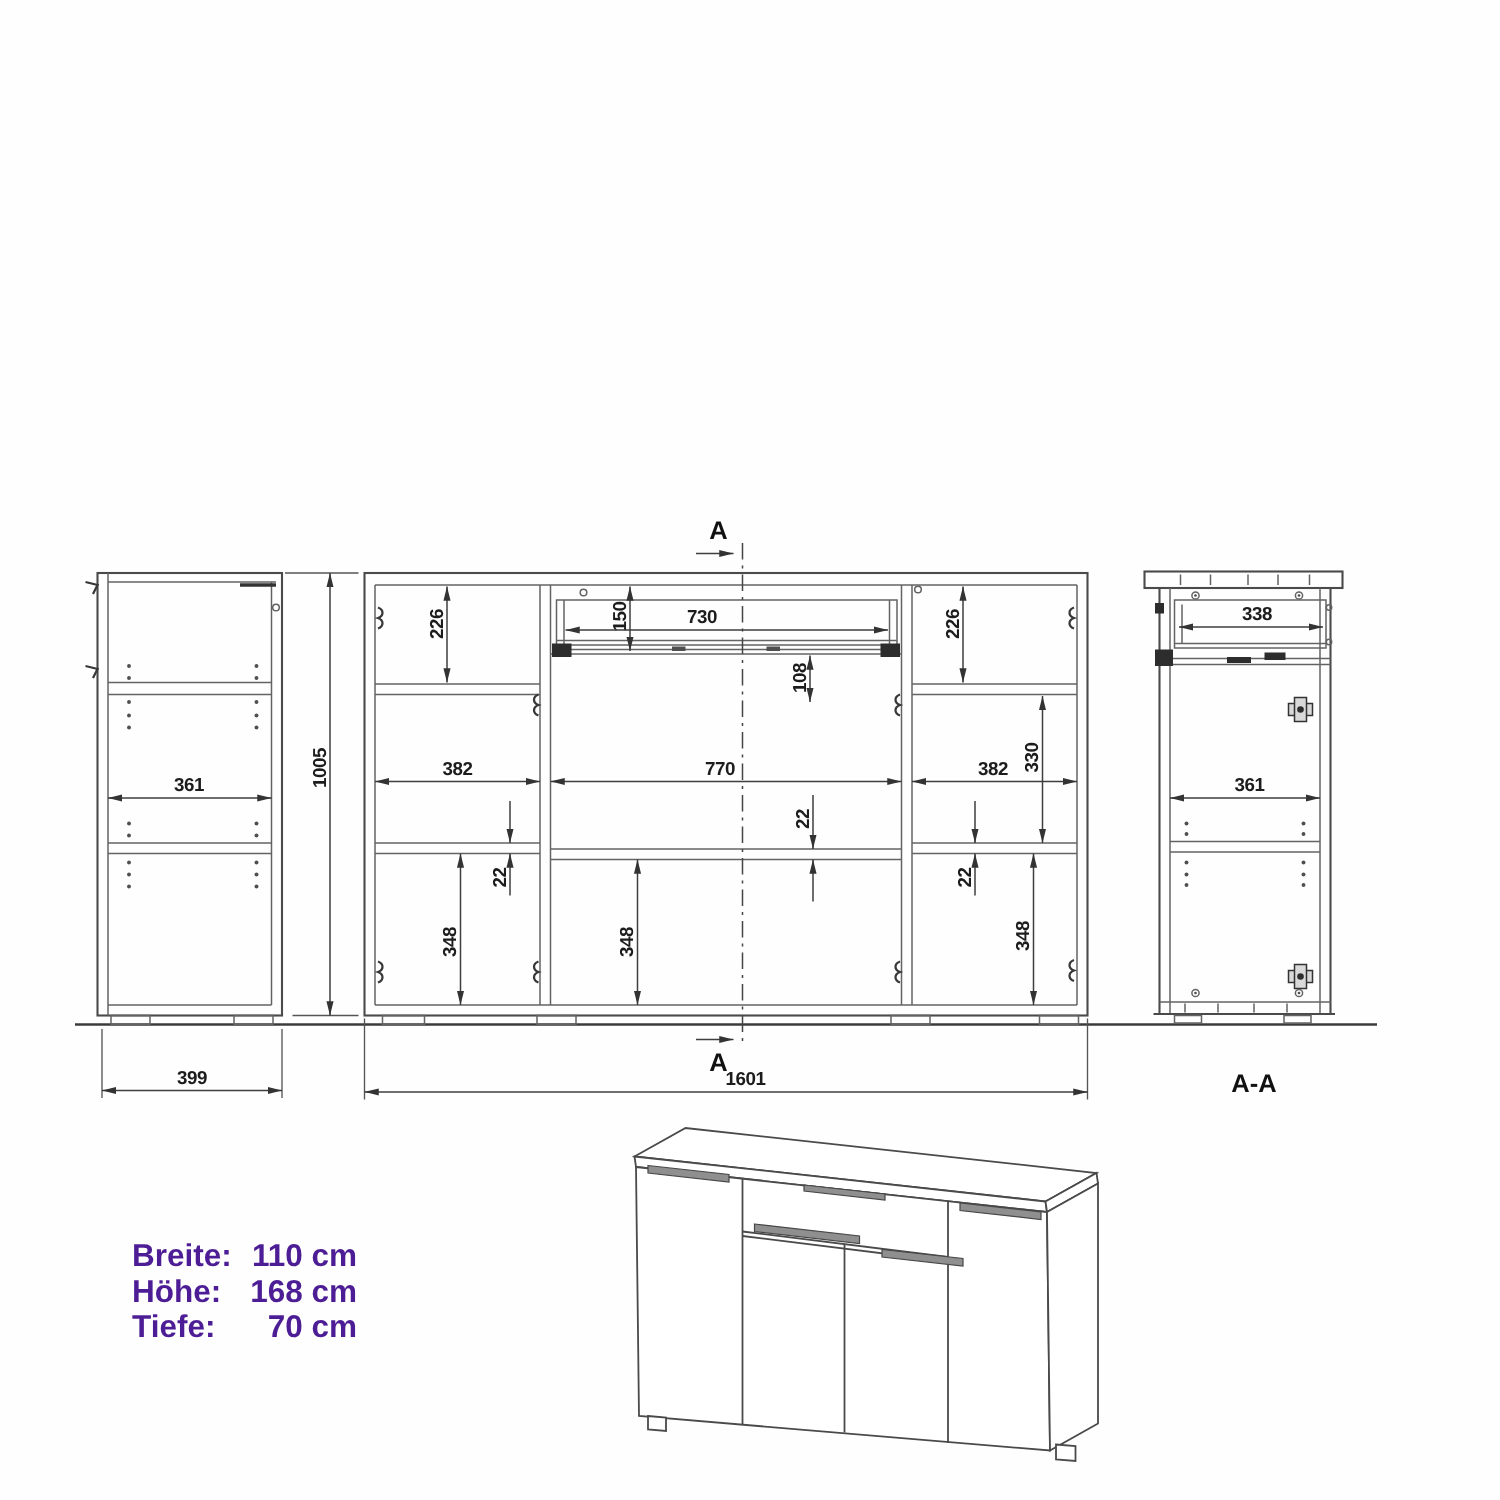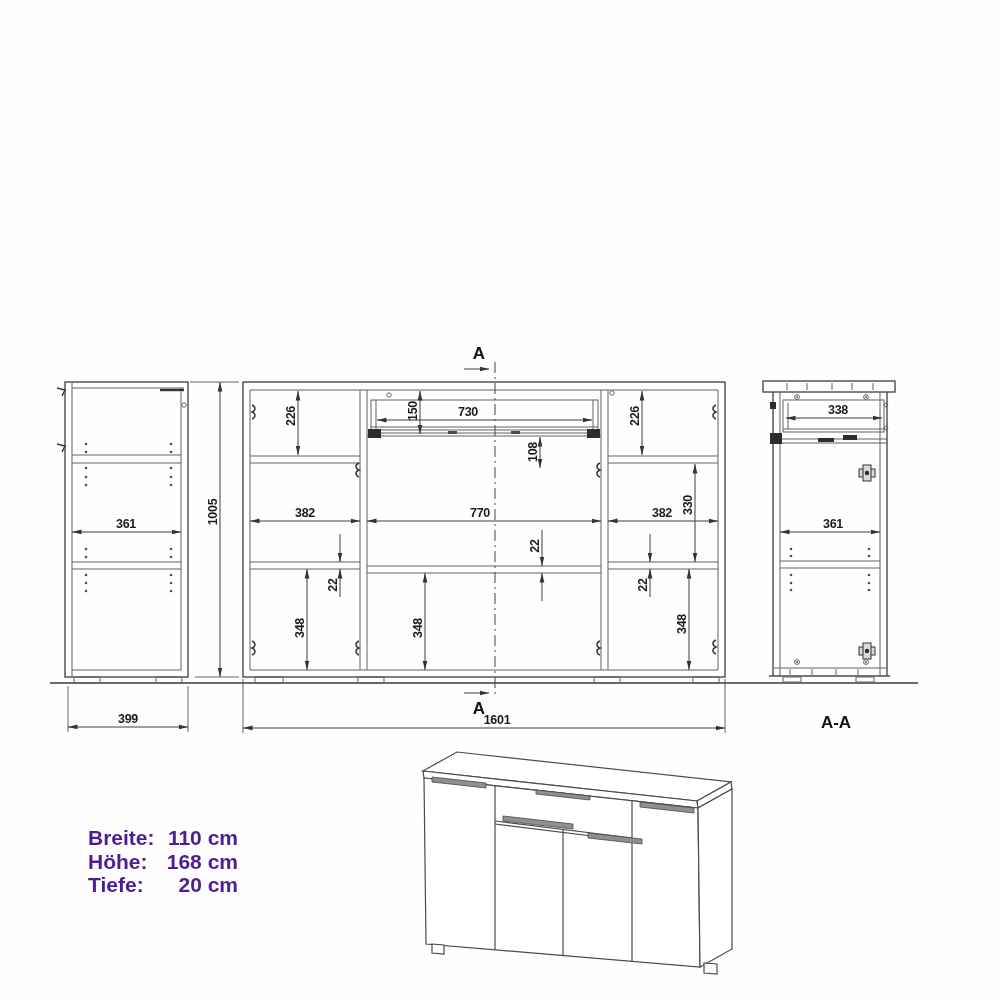--- a/index.html
+++ b/index.html
@@ -306,17 +306,17 @@
   <div class="spec-row">
     <span>Breite:</span>
     <span>110 cm</span>
   </div>
   <div class="spec-row">
     <span>Höhe:</span>
     <span>168 cm</span>
   </div>
   <div class="spec-row">
     <span>Tiefe:</span>
-    <span>20 cm</span>
+    <span>70 cm</span>
   </div>
 </div>
 
 </div>
 
 </body></html>

